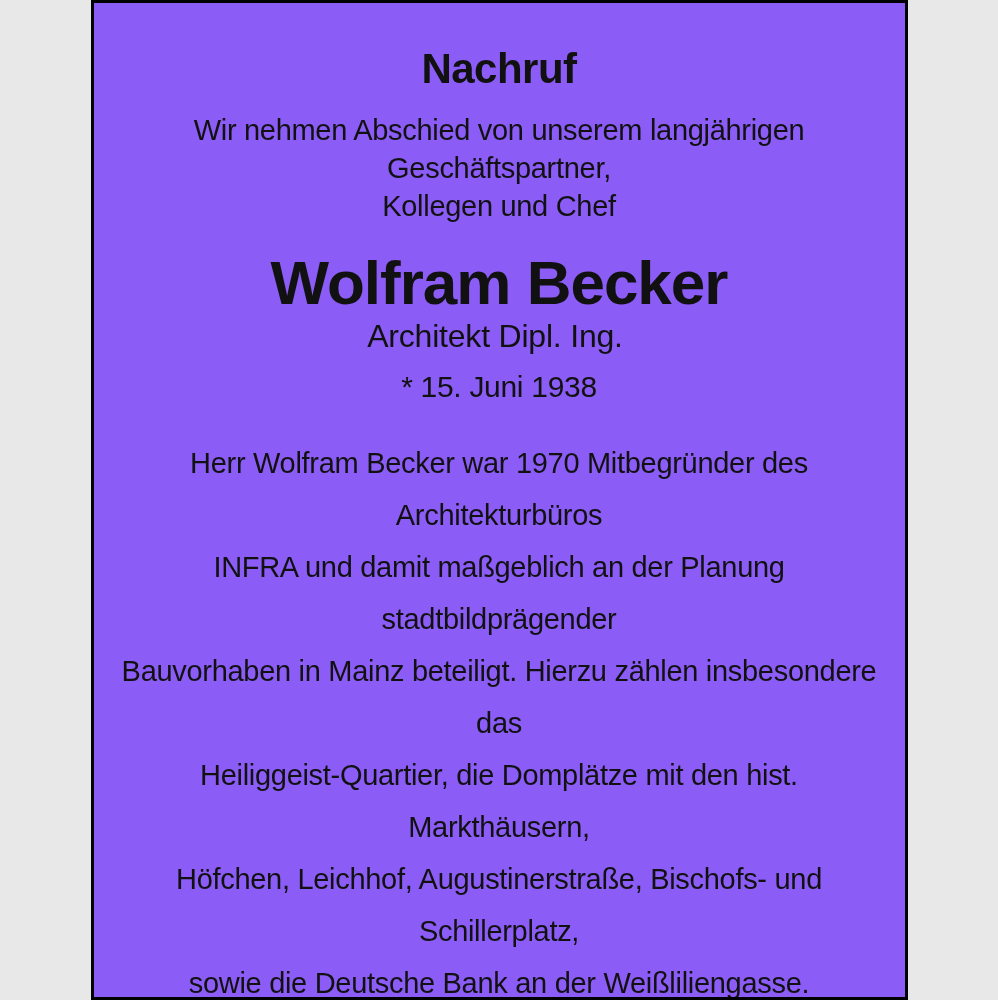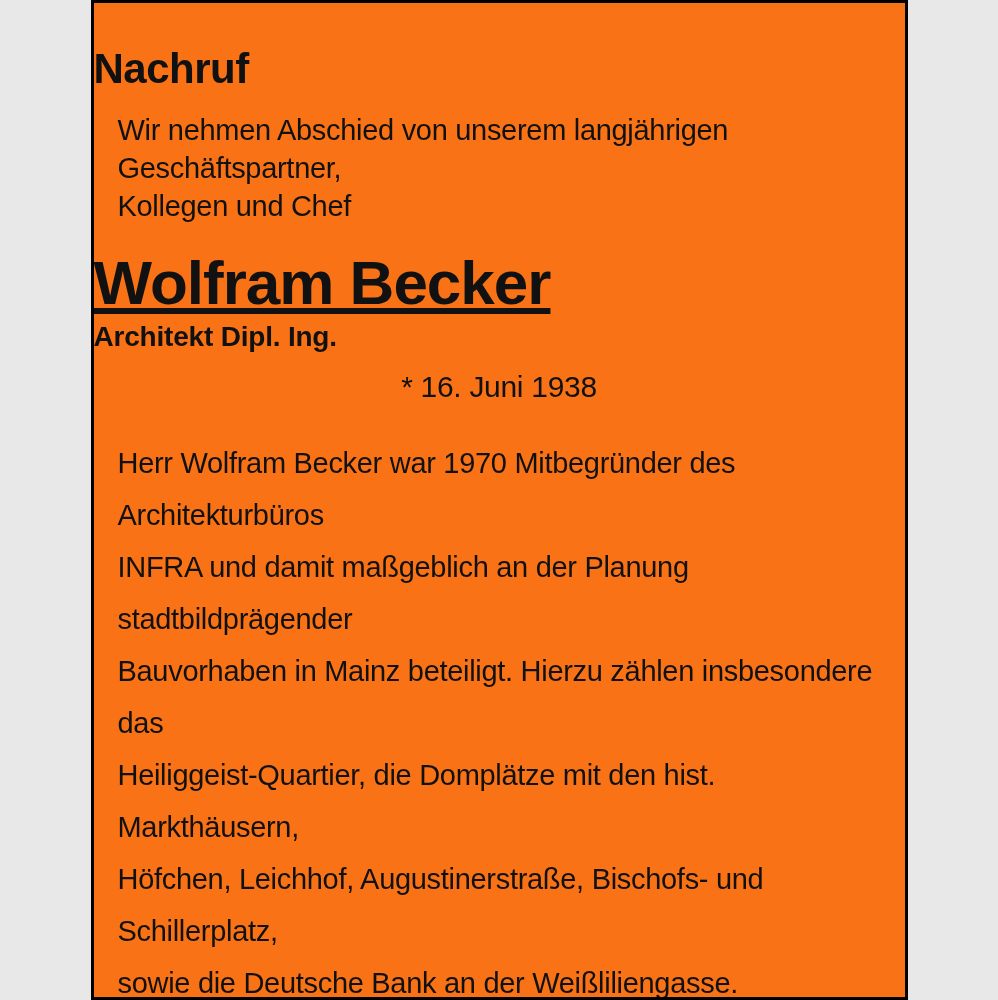--- a/index.html
+++ b/index.html
@@ -7,25 +7,26 @@
     margin: 0;
     padding: 0;
     background: #e8e8e8;
   }
   .page {
     position: relative;
     width: 817px;
     height: 1000px;
     box-sizing: border-box;
     margin: 0 auto;
-    background: #f97316;
+    background: #8b5cf6;
     border: 3px solid #000000;
     overflow: hidden;
     font-family: "Liberation Sans", "DejaVu Sans", sans-serif;
     color: #111111;
+    text-align: center;
   }
   .title {
     margin: 44px 0 0 0;
     font-size: 42px;
     line-height: 44px;
     font-weight: bold;
     letter-spacing: -0.5px;
   }
   .intro {
     margin: 20px 24px 12px 24px;
@@ -33,27 +34,26 @@
     line-height: 38px;
     letter-spacing: -0.3px;
     white-space: pre-line;
   }
   .name {
     margin: 26px 0 0 0;
     font-size: 62px;
     line-height: 64px;
     font-weight: bold;
     letter-spacing: -1px;
-    text-decoration: underline;
   }
   .profession {
     margin: 5px 8px 0 0;
-    font-size: 28px;
+    font-size: 32px;
     line-height: 33px;
-    font-weight: bold;
+    font-weight: normal;
     letter-spacing: -0.2px;
   }
   .dates {
     margin: 17px 0 0 0;
     font-size: 30px;
     line-height: 34px;
     letter-spacing: -0.3px;
     display: flex;
     justify-content: center;
     gap: 40px;
@@ -84,21 +84,21 @@
   <div class="title">Nachruf</div>
 
   <div class="intro">Wir nehmen Abschied von unserem langjährigen Geschäftspartner,
 Kollegen und Chef</div>
 
   <div class="name">Wolfram Becker</div>
 
   <div class="profession">Architekt Dipl. Ing.</div>
 
   <div class="dates">
-    <span>* 16. Juni 1938</span>
+    <span>* 15. Juni 1938</span>
   </div>
 
   <div class="para first">Herr Wolfram Becker war 1970 Mitbegründer des Architekturbüros
 INFRA und damit maßgeblich an der Planung stadtbildprägender
 Bauvorhaben in Mainz beteiligt. Hierzu zählen insbesondere das
 Heiliggeist-Quartier, die Domplätze mit den hist. Markthäusern,
 Höfchen, Leichhof, Augustinerstraße, Bischofs- und Schillerplatz,
 sowie die Deutsche Bank an der Weißliliengasse.</div>
 
 

